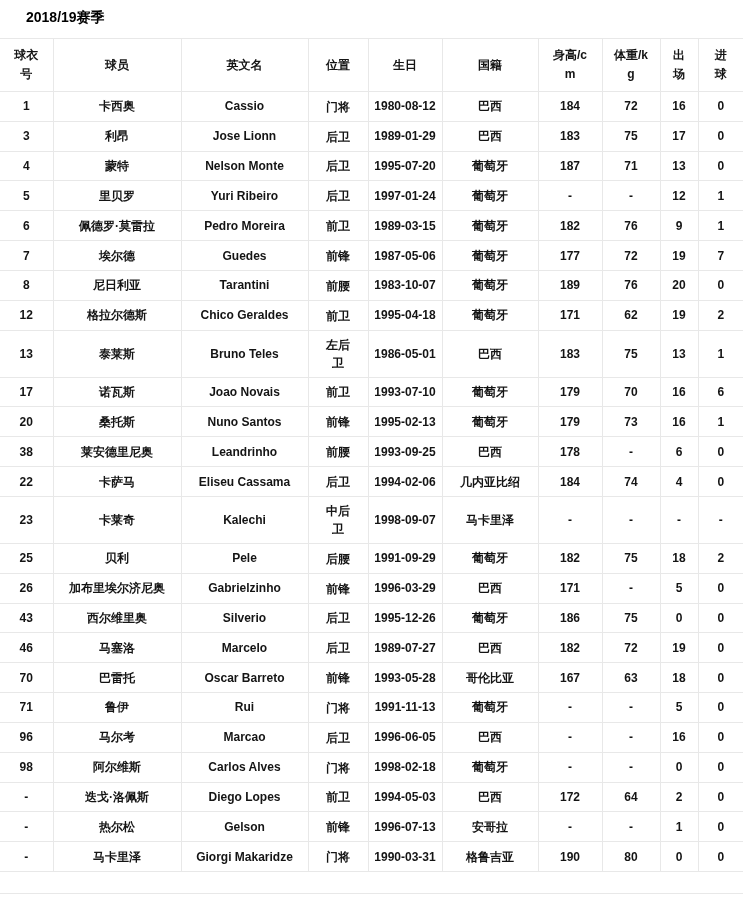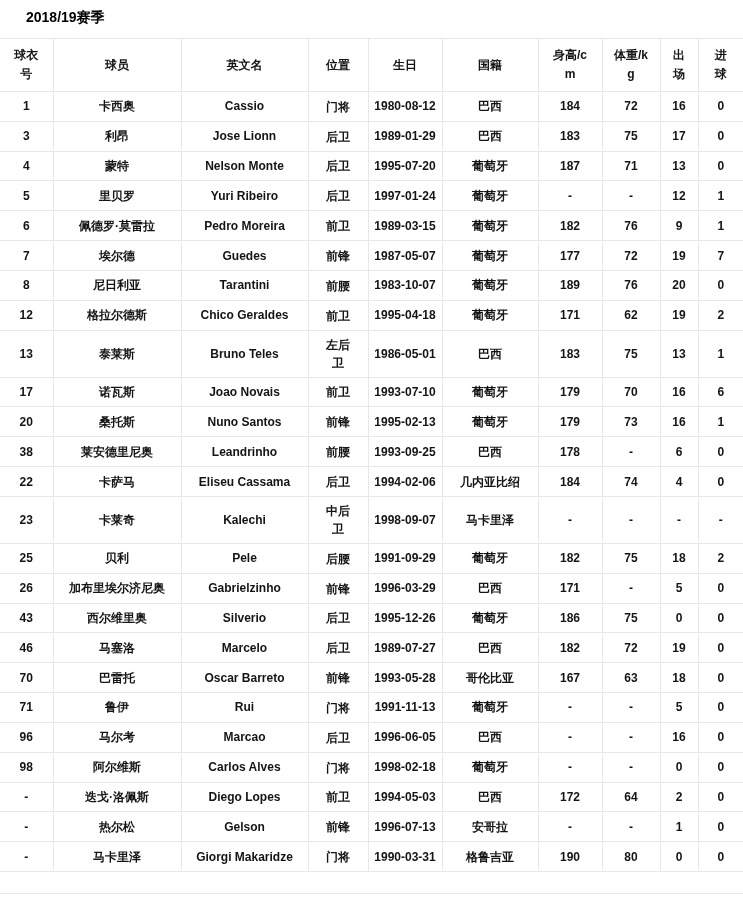--- a/index.html
+++ b/index.html
@@ -165,21 +165,21 @@
           <td><span>182</span></td>
           <td><span>76</span></td>
           <td><span>9</span></td>
           <td><span>1</span></td>
         </tr>
         <tr>
           <td><span>7</span></td>
           <td><span>埃尔德</span></td>
           <td><span>Guedes</span></td>
           <td><span>前锋</span></td>
-          <td><span>1987-05-07</span></td>
+          <td><span>1987-05-06</span></td>
           <td><span>葡萄牙</span></td>
           <td><span>177</span></td>
           <td><span>72</span></td>
           <td><span>19</span></td>
           <td><span>7</span></td>
         </tr>
         <tr>
           <td><span>8</span></td>
           <td><span>尼日利亚</span></td>
           <td><span>Tarantini</span></td>

